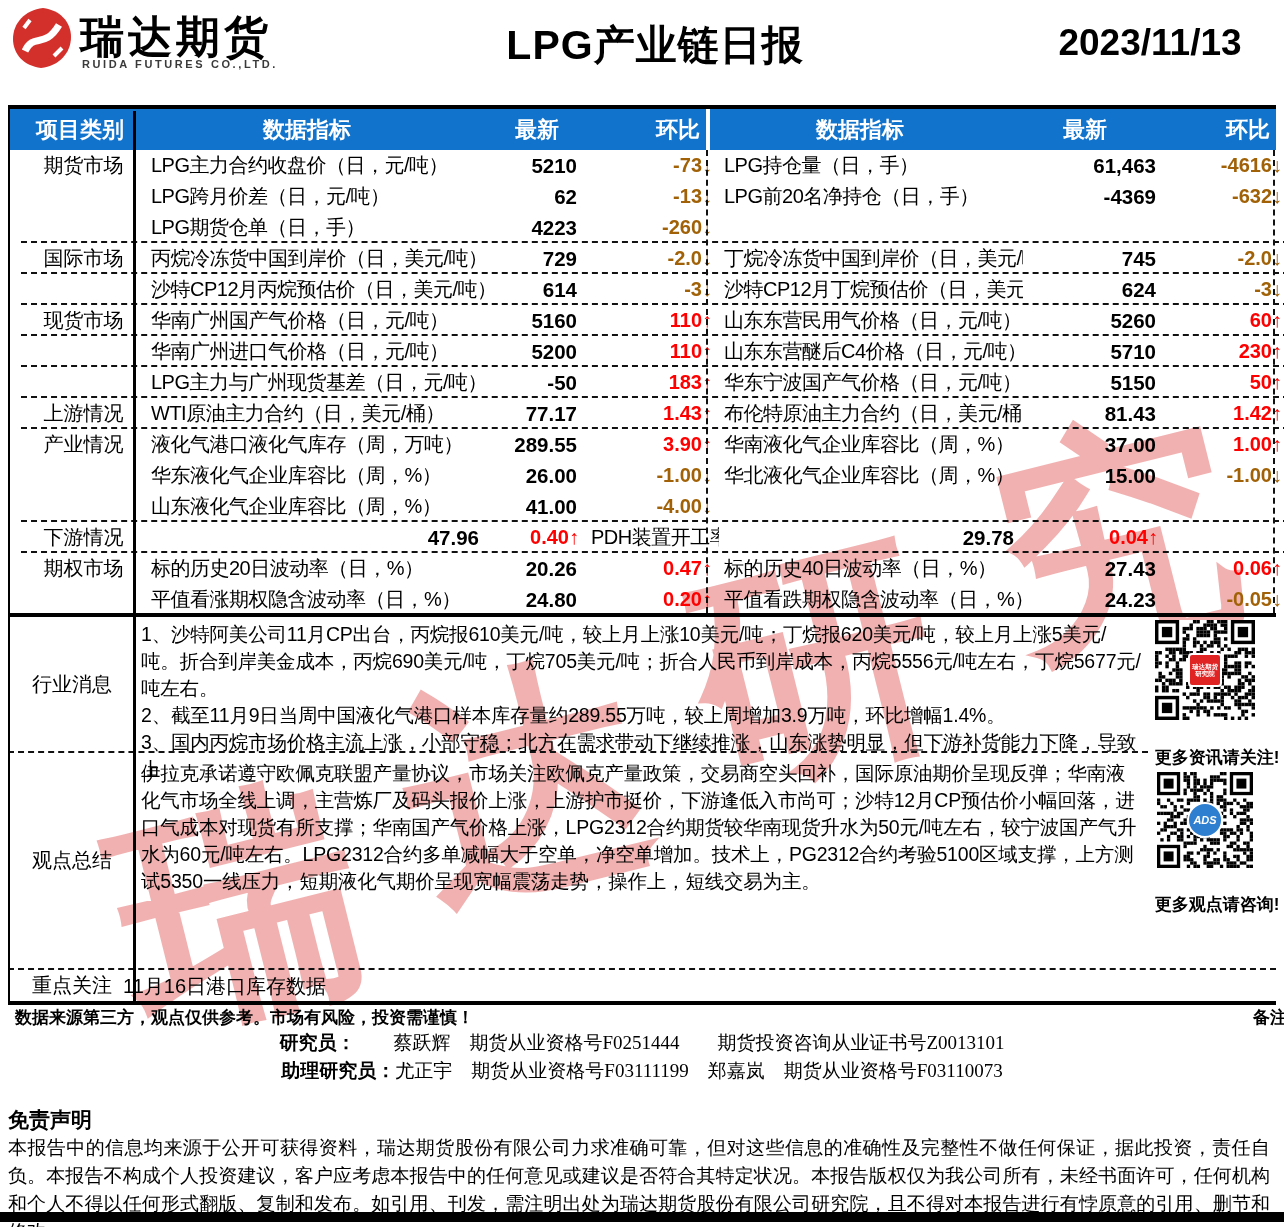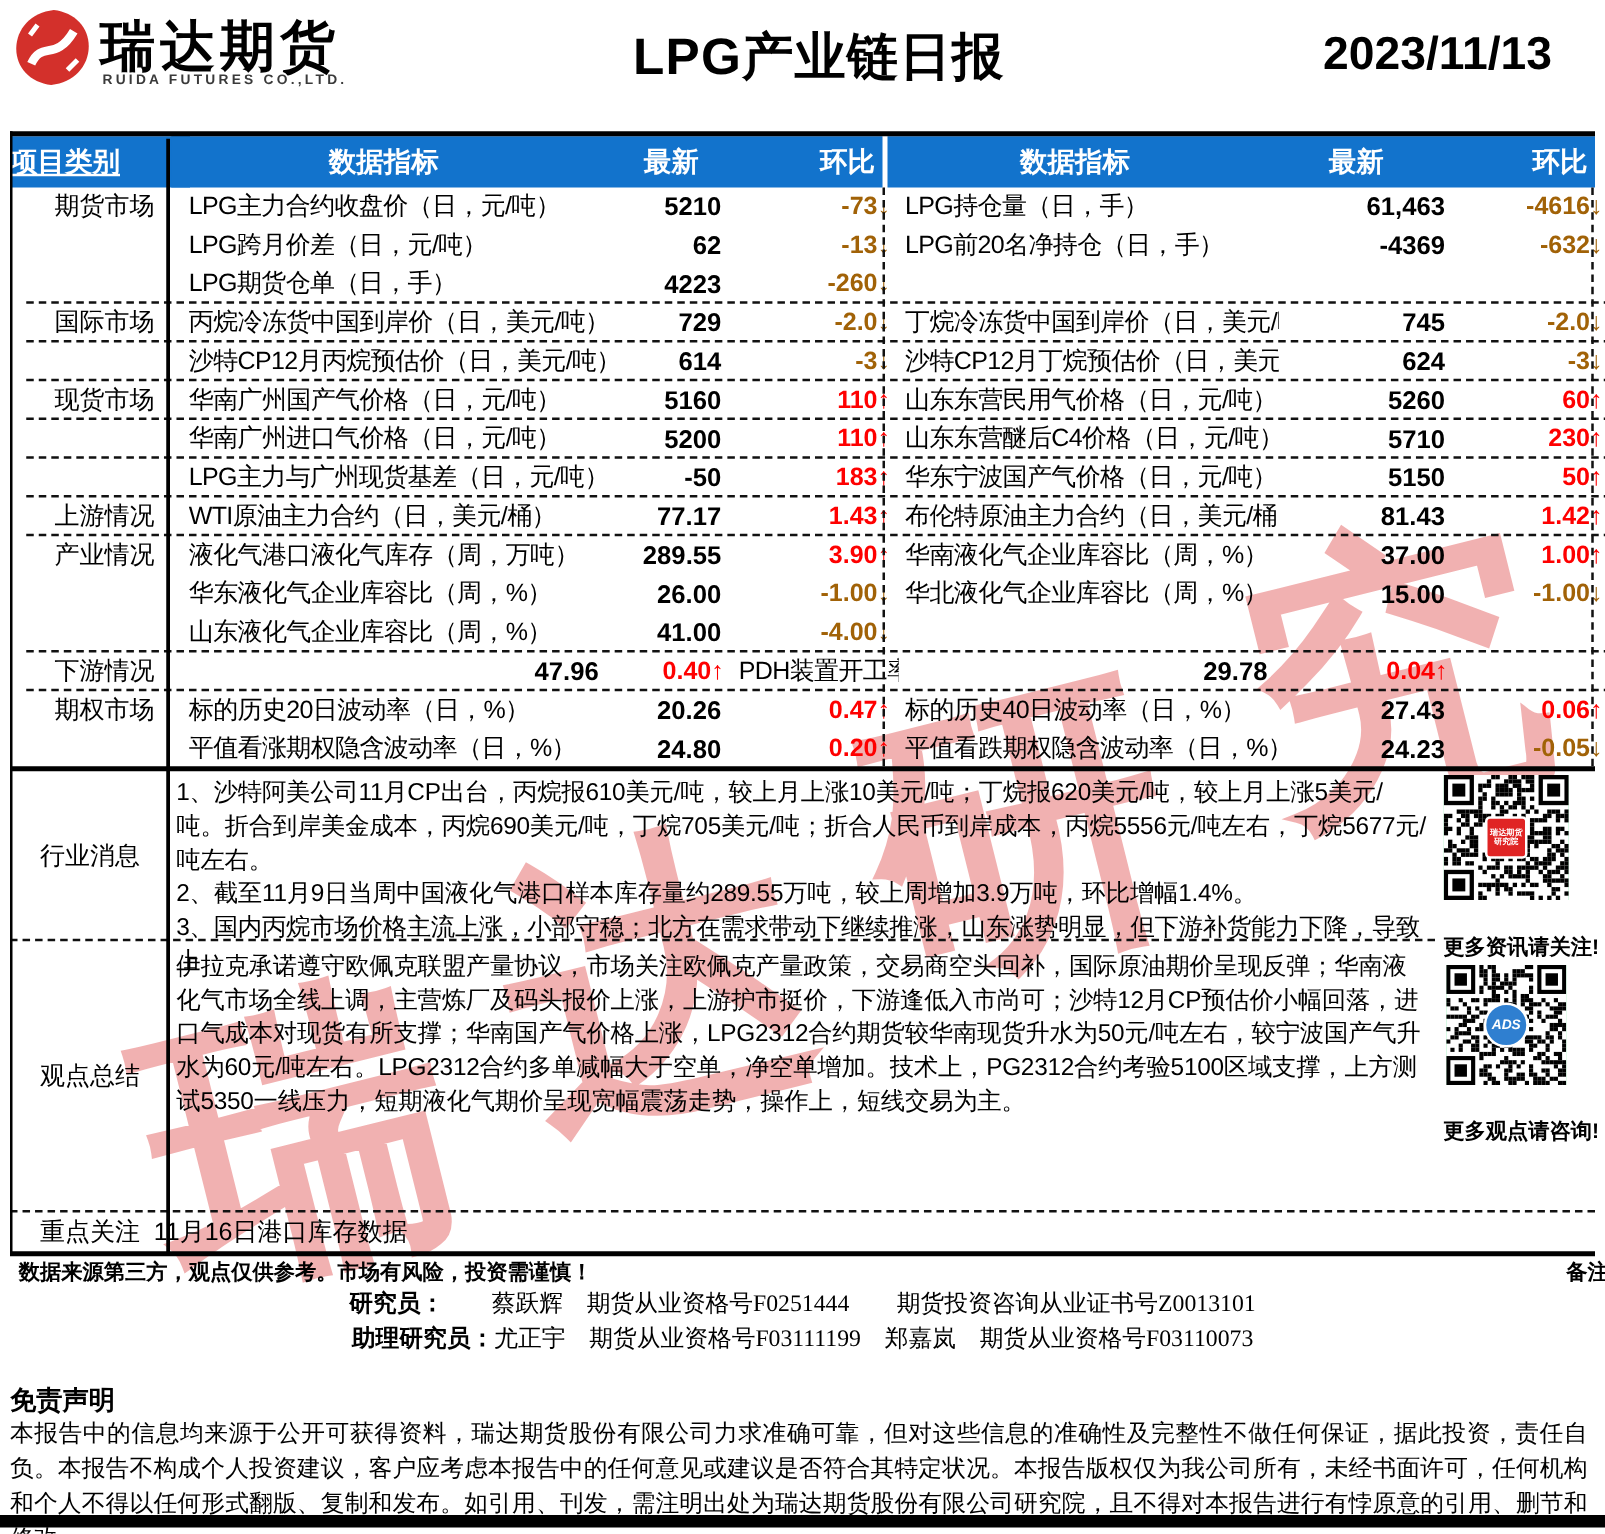--- a/index.html
+++ b/index.html
@@ -39,21 +39,21 @@
   .c.chg{text-align:right;font-weight:bold;font-size:20px;padding-right:7px;}
   .up{color:#fe0000;} .down{color:#a16207;}
   
   .catblock{position:absolute;left:8px;width:128px;display:flex;align-items:center;
             justify-content:center;font-size:20px;z-index:2;}
   .tblock{position:absolute;left:141px;width:1002px;font-size:19.5px;line-height:27px;
           letter-spacing:-0.2px;z-index:2;}
   .tblock p{margin:0;}
   #focus-text{position:absolute;left:123px;top:970px;font-size:20px;line-height:32px;z-index:2;}
   
-  .qrbox{position:absolute;background:#86efac;z-index:2;}
+  .qrbox{position:absolute;background:#c2410c;z-index:2;}
   .qrbox svg{display:block;width:100%;height:100%;}
   .qrlogo{position:absolute;left:50%;top:50%;transform:translate(-50%,-50%);
           display:flex;align-items:center;justify-content:center;text-align:center;}
   #qrlogo1{width:30px;height:30px;background:#e02424;border:2px solid #fff;border-radius:4px;
            color:#fff;font-size:6.5px;line-height:7.5px;font-weight:bold;}
   #qrlogo2{width:32px;height:32px;background:#2f7fd0;border:2px solid #fff;border-radius:50%;
            color:#fff;font-size:11px;font-weight:900;font-style:italic;}
   .qrcap{position:absolute;left:1150px;width:134px;text-align:center;font-size:17px;
          font-weight:bold;z-index:2;white-space:nowrap;}
   
@@ -89,21 +89,21 @@
 <div class="hline" style="left:8px;top:105px;width:1268px;height:4px;"></div>
 <div class="hline" style="left:8px;top:613px;width:1268px;height:4px;"></div>
 <div class="hline" style="left:8px;top:1001px;width:1268px;height:4px;"></div>
 <div class="hdash" style="left:8px;top:751px;width:1140px;"></div>
 <div class="hdash" style="left:8px;top:968px;width:1268px;"></div>
 <div class="vsolid" style="left:8px;top:105px;width:2px;height:898px;"></div>
 <div class="vsolid" style="left:133px;top:111px;width:3px;height:892px;"></div>
 <div class="vdash" style="left:706px;top:150px;height:463px;"></div>
 <div class="vdash" style="left:1273px;top:150px;height:463px;"></div>
 
-<div class="bluehead" style="left:8px;width:144px;text-align:left;text-decoration:underline;">项目类别</div>
+<div class="bluehead" style="left:8px;width:144px;text-align:center;">项目类别</div>
 <div class="bluehead" style="left:137px;width:569px;">
   <span class="bh-inner" style="left:0;width:340px;text-align:center;">数据指标</span>
   <span class="bh-inner" style="left:340px;width:120px;text-align:center;">最新</span>
   <span class="bh-inner" style="left:460px;width:103px;text-align:right;">环比</span>
 </div>
 <div class="bluehead" style="left:710px;width:566px;">
   <span class="bh-inner" style="left:0;width:300px;text-align:center;">数据指标</span>
   <span class="bh-inner" style="left:300px;width:150px;text-align:center;">最新</span>
   <span class="bh-inner" style="left:450px;width:110px;text-align:right;">环比</span>
 </div>

